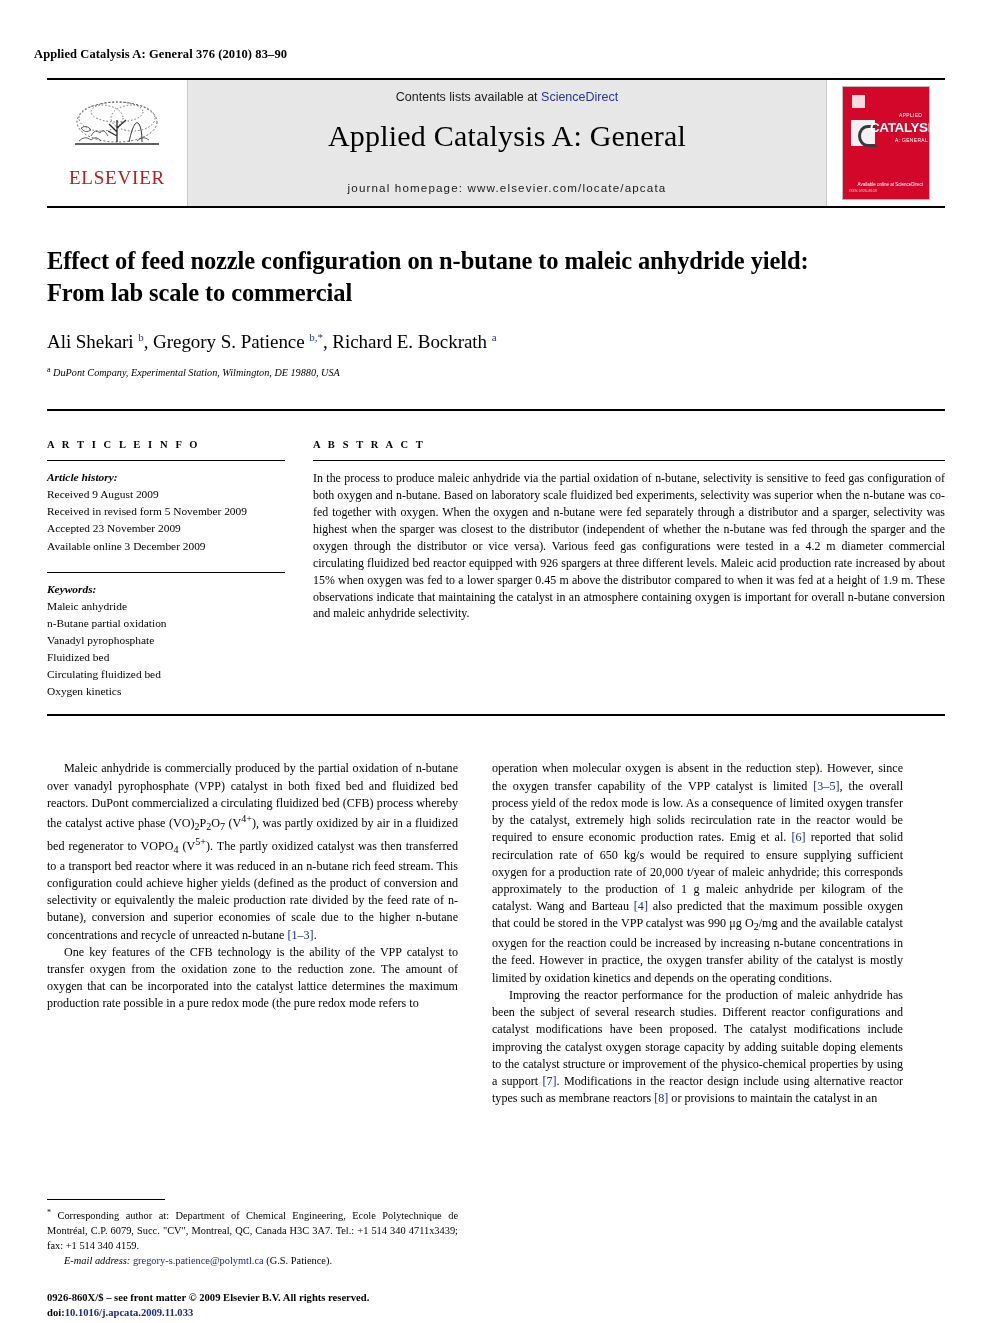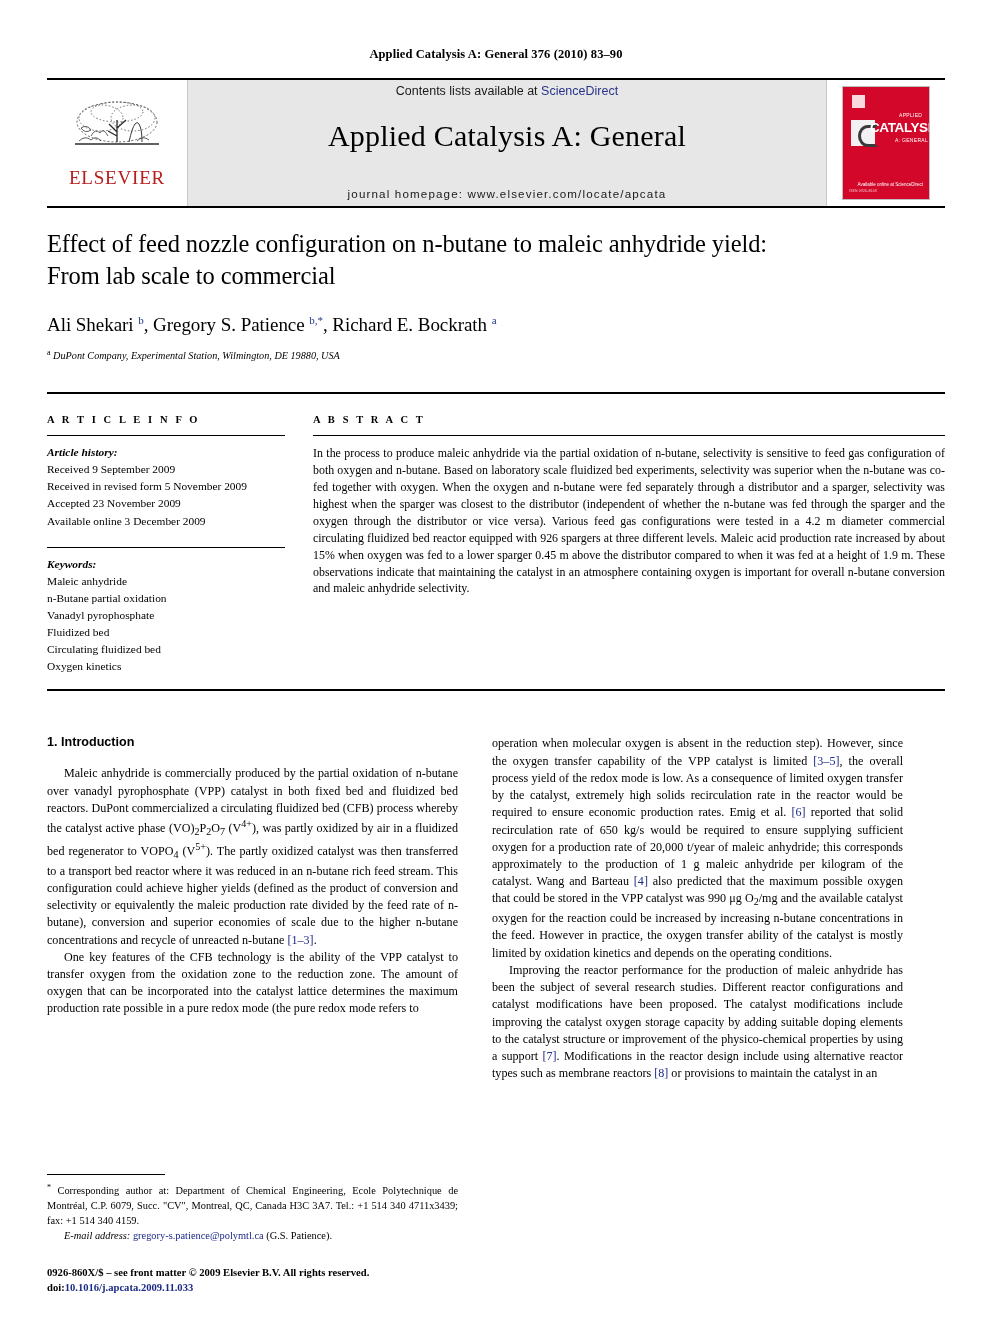--- a/index.html
+++ b/index.html
@@ -10,25 +10,26 @@
     width: 992px; height: 1323px;
     font-family: "Liberation Serif", "DejaVu Serif", serif;
     color: #000000;
     position: relative;
     overflow: hidden;
   }
   .page { position: relative; width: 992px; height: 1323px; }
 
   
   .running-head {
-    text-align: center;
+    text-align: left;
     font-size: 12.5px;
     font-weight: bold;
     padding-top: 47px;
     letter-spacing: .1px;
+    padding-left: 34px;
   }
 
   
   .masthead {
     margin: 16px 47px 0 47px;
     border-top: 2.2px solid #000;
     border-bottom: 2.2px solid #000;
     height: 126px;
     display: flex;
     align-items: stretch;
@@ -39,21 +40,21 @@
     width: 140px;
     flex: 0 0 140px;
     display: flex; align-items: center; justify-content: center;
     border-right: 1px solid #c9c9c9;
     background: #ffffff;
   }
   .mast-center {
     flex: 1 1 auto;
     background: #e7e7e7;
     display: flex; flex-direction: column;
-    align-items: center; justify-content: space-between;
+    align-items: center; justify-content: center;
     padding: 4px 0 6px 0;
   }
   .mast-cover {
     width: 118px; flex: 0 0 118px;
     display: flex; align-items: center; justify-content: center;
     background: #ffffff;
     border-left: 1px solid #c9c9c9;
   }
   .contents-line {
     font-family: "Liberation Sans", sans-serif;
@@ -135,43 +136,43 @@
     position: absolute; left: 6px; bottom: 6px;
     font-family: "Liberation Sans", sans-serif;
     font-size: 3.4px; color: #f7c2cd; letter-spacing: .2px;
   }
 
   
   .content { margin: 0 47px; }
   .title {
     font-size: 24.5px;
     line-height: 1.32;
-    margin-top: 20px;
-    font-weight: normal;
+    margin-top: 37px;
+    font-weight: bold;
     letter-spacing: -.1px;
   }
   .authors {
     font-size: 19px;
     margin-top: 21px;
     letter-spacing: -.05px;
   }
   .authors sup { font-size: 11px; color: #23388a; vertical-align: super; }
   .affils {
     margin-top: 11px;
     font-size: 10.2px;
     font-style: italic;
     line-height: 1.45;
   }
   .affils sup { font-size: 8px; font-style: normal; vertical-align: super; }
 
   
   .infobar {
     margin-top: 28px;
     border-top: 2.2px solid #000;
-    padding-top: 20px;
+    padding-top: 28px;
     display: flex;
     gap: 28px;
   }
   .col-info { width: 238px; flex: 0 0 238px; }
   .col-abs  { flex: 1 1 auto; }
   .sec-head {
     font-family: "Liberation Serif", serif;
     font-size: 10.5px;
     font-weight: bold;
     letter-spacing: 2.6px;
@@ -301,21 +302,21 @@
       <div><sup>a</sup> <span>DuPont Company, Experimental Station, Wilmington, DE 19880, USA</span></div>
     </div>
 
     <div class="infobar">
 
       <div class="col-info">
         <div class="sec-head">A R T I C L E   I N F O</div>
         <div class="rule"></div>
         <div class="info-grp">
           <div class="lbl">Article history:</div>
-          <div>Received 9 September 2009</div>
+          <div>Received 9 August 2009</div>
           <div>Received in revised form 5 November 2009</div>
           <div>Accepted 23 November 2009</div>
           <div>Available online 3 December 2009</div>
         </div>
         <div class="info-spacer"></div>
         <div class="rule"></div>
         <div class="info-grp">
           <div class="lbl">Keywords:</div>
           <div>Maleic anhydride</div>
           <div>n-Butane partial oxidation</div>
@@ -330,21 +331,20 @@
         <div class="sec-head">A B S T R A C T</div>
         <div class="rule"></div>
         <div class="abstract">In the process to produce maleic anhydride via the partial oxidation of n-butane, selectivity is sensitive to feed gas configuration of both oxygen and n-butane. Based on laboratory scale fluidized bed experiments, selectivity was superior when the n-butane was co-fed together with oxygen. When the oxygen and n-butane were fed separately through a distributor and a sparger, selectivity was highest when the sparger was closest to the distributor (independent of whether the n-butane was fed through the sparger and the oxygen through the distributor or vice versa). Various feed gas configurations were tested in a 4.2 m diameter commercial circulating fluidized bed reactor equipped with 926 spargers at three different levels. Maleic acid production rate increased by about 15% when oxygen was fed to a lower sparger 0.45 m above the distributor compared to when it was fed at a height of 1.9 m. These observations indicate that maintaining the catalyst in an atmosphere containing oxygen is important for overall n-butane conversion and maleic anhydride selectivity.</div>
       </div>
     </div>
     <div class="infobar-bottom"></div>
 
     <div class="body-cols">
 
       <div class="bcol" style="height:560px;">
-        <h2 class="sec">1. Introduction</h2>
         <p class="body">Maleic anhydride is commercially produced by the partial oxidation of n-butane over vanadyl pyrophosphate (VPP) catalyst in both fixed bed and fluidized bed reactors. DuPont commercialized a circulating fluidized bed (CFB) process whereby the catalyst active phase (VO)<sub>2</sub>P<sub>2</sub>O<sub>7</sub> (V<sup>4+</sup>), was partly oxidized by air in a fluidized bed regenerator to VOPO<sub>4</sub> (V<sup>5+</sup>). The partly oxidized catalyst was then transferred to a transport bed reactor where it was reduced in an n-butane rich feed stream. This configuration could achieve higher yields (defined as the product of conversion and selectivity or equivalently the maleic production rate divided by the feed rate of n-butane), conversion and superior economies of scale due to the higher n-butane concentrations and recycle of unreacted n-butane <a class="ref">[1–3]</a>.</p>
         <p class="body">One key features of the CFB technology is the ability of the VPP catalyst to transfer oxygen from the oxidation zone to the reduction zone. The amount of oxygen that can be incorporated into the catalyst lattice determines the maximum production rate possible in a pure redox mode (the pure redox mode refers to</p>
 
         <div class="footnote-area">
           <div class="fn-rule"></div>
           <p class="fn"><span class="fn-star">*</span> Corresponding author at: Department of Chemical Engineering, Ecole Polytechnique de Montréal, C.P. 6079, Succ. "CV", Montreal, QC, Canada H3C 3A7. Tel.: +1 514 340 4711x3439; fax: +1 514 340 4159.</p>
           <p class="fn" style="text-indent:17px;">
             <span class="em">E-mail address:</span>
             <span class="ref">gregory-s.patience@polymtl.ca</span>
             <span>(G.S. Patience).</span>

